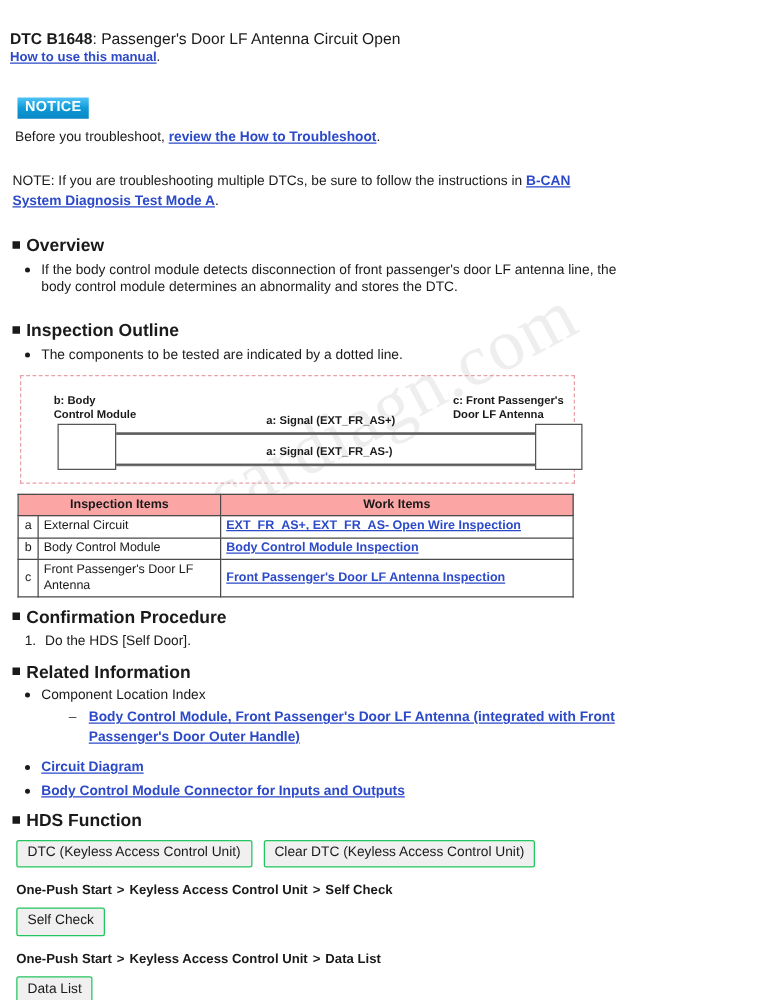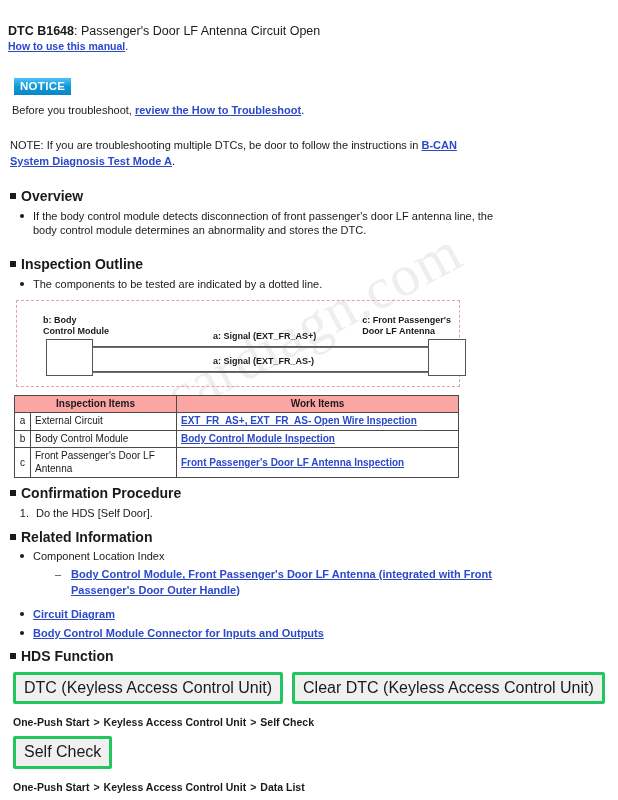--- a/index.html
+++ b/index.html
@@ -225,24 +225,24 @@
 
   
   .btn-row {
     margin: 7px 0 0 5px;
     display: flex;
     gap: 9px;
     align-items: center;
   }
   .hds-btn {
     background: #f0f0f0;
-    border: 3px solid #22c55e;
+    border: 1px solid #22c55e;
     border-radius: 2px;
     font-family: "Liberation Sans", sans-serif;
-    font-size: 16px;
+    font-size: 11px;
     color: #1a1a1a;
     padding: 3px 8px 4px 8px;
     line-height: 1.2;
     cursor: pointer;
     white-space: nowrap;
   }
   .breadcrumb {
     font-size: 10.5px;
     font-weight: bold;
     margin: 12px 0 0 5px;
@@ -268,21 +268,21 @@
     </div>
 
     
     <div class="notice-badge">NOTICE</div>
     <div class="notice-text">
       <span>Before you troubleshoot, </span><a class="link">review the How to Troubleshoot</a><span>.</span>
     </div>
 
     
     <div class="note-block">
-      <span>NOTE: If you are troubleshooting multiple DTCs, be door to follow the instructions in </span><a class="link">B-CAN System Diagnosis Test Mode A</a><span>.</span>
+      <span>NOTE: If you are troubleshooting multiple DTCs, be sure to follow the instructions in </span><a class="link">B-CAN System Diagnosis Test Mode A</a><span>.</span>
     </div>
 
     
     <div class="sec-head">
       <span class="sq"></span><span>Overview</span>
     </div>
     <ul class="bl">
       <li>If the body control module detects disconnection of front passenger's door LF antenna line, the body control module determines an abnormality and stores the DTC.</li>
     </ul>
 

